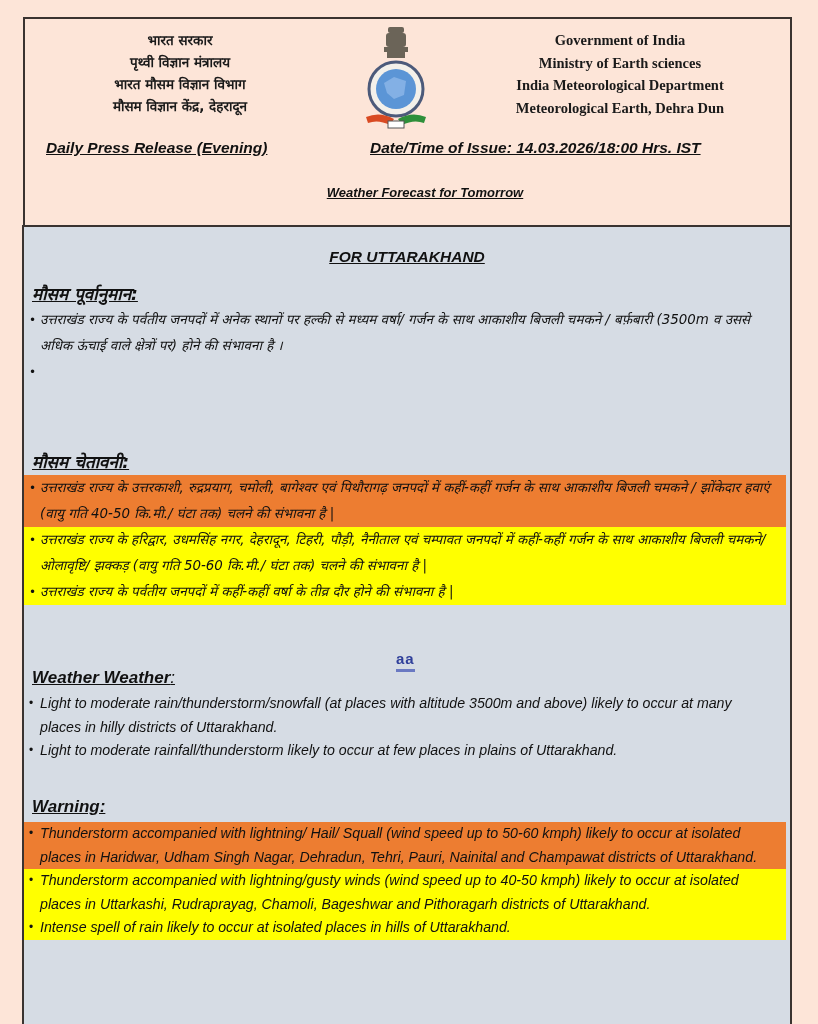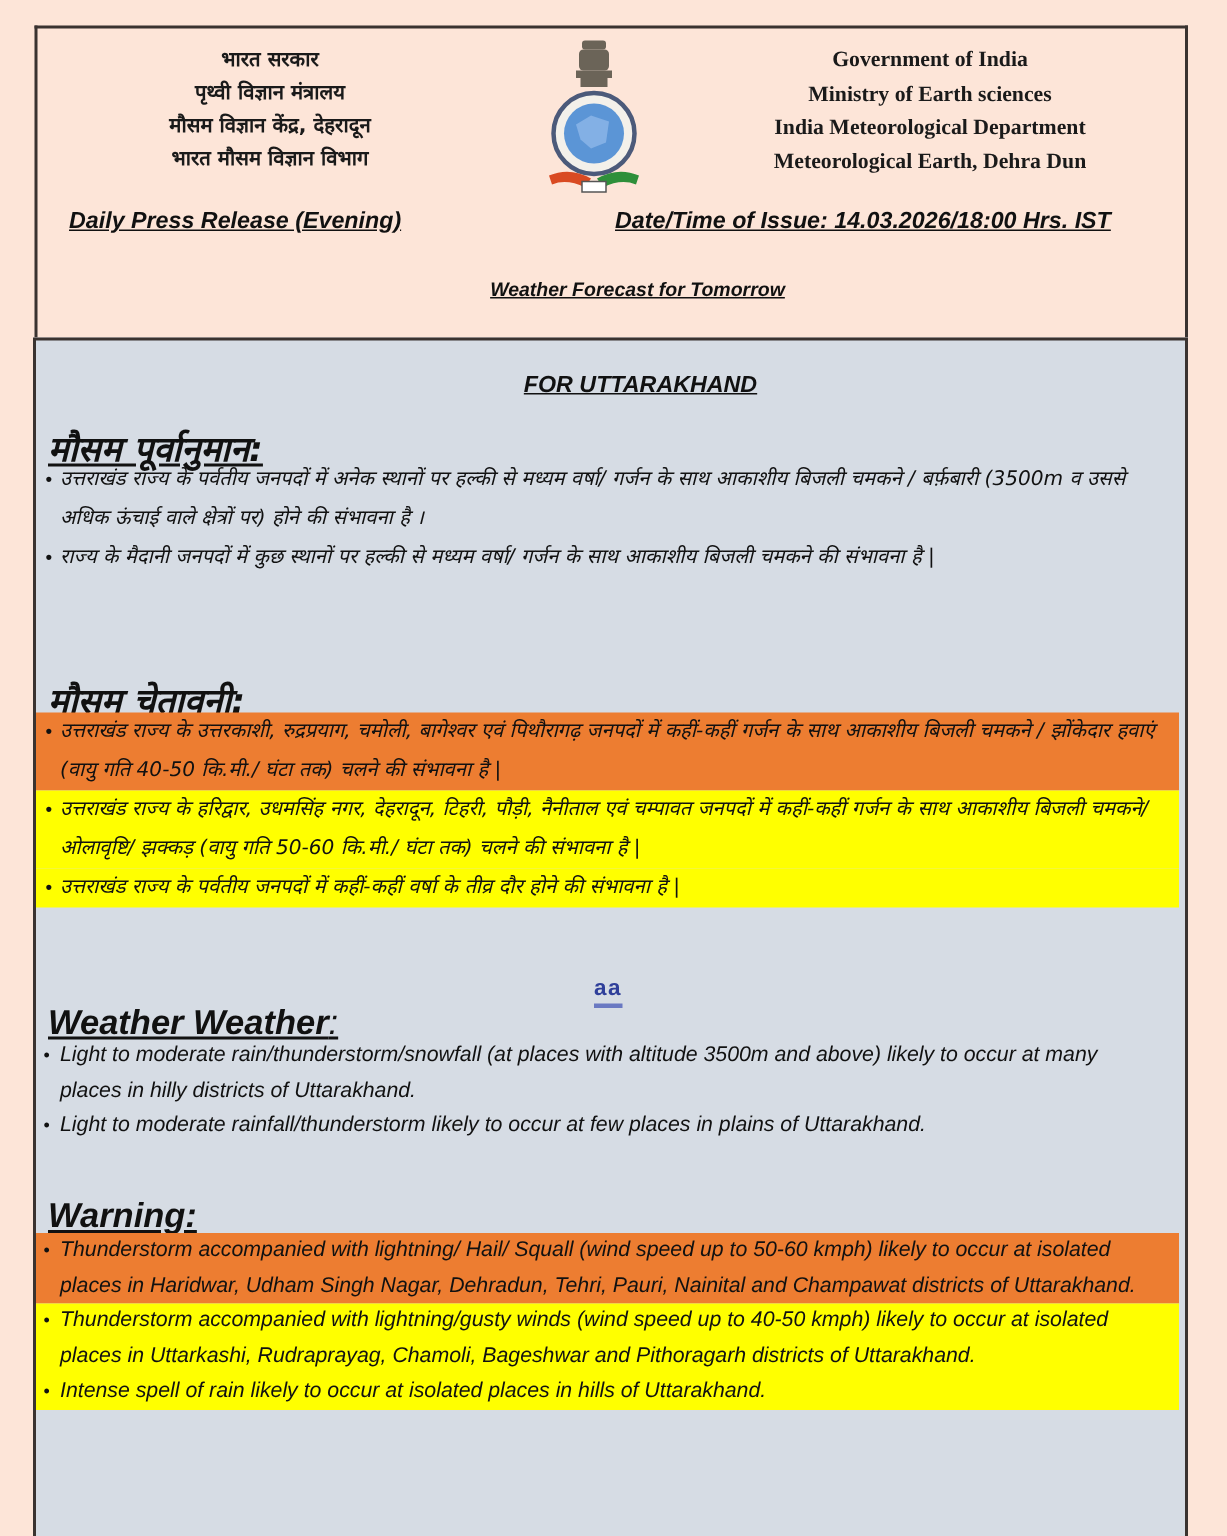--- a/index.html
+++ b/index.html
@@ -26,36 +26,36 @@
     font-weight: bold; font-size: 14.5px; line-height: 22.5px; color: #1a1a1a;
   }
   .emblem {
     position: absolute; left: 335px; top: 6px; width: 72px; height: 110px;
   }
   .release-row {
     position: absolute; top: 139px; left: 0; width: 100%;
     font-style: italic; font-weight: bold; font-size: 15.5px;
   }
   .release-left { position: absolute; left: 22px; text-decoration: underline; }
-  .release-right { position: absolute; left: 346px; text-decoration: underline; margin-left: 40px; }
+  .release-right { position: absolute; left: 346px; text-decoration: underline; }
   .forecast-title {
     position: absolute; top: 185px; left: 0; width: 100%; text-align: center;
     font-style: italic; font-weight: bold; font-size: 13px; text-decoration: underline; margin-left: 16px;
   }
   .main-panel {
     position: absolute; left: 22px; top: 225px; width: 770px; height: 810px;
     background: #d6dce4; border: 2px solid #3a3330; box-sizing: border-box;
   }
   .for-state {
     position: absolute; top: 21px; left: 0; width: 100%; text-align: center;
-    font-style: italic; font-weight: bold; font-size: 15.5px; text-decoration: underline; padding-left: 20px;
+    font-style: italic; font-weight: bold; font-size: 15.5px; text-decoration: underline;
   }
   .section-heading {
     position: absolute; left: 8px;
-    font-style: italic; font-weight: bold; font-size: 23px; text-decoration: underline;
+    font-style: italic; font-weight: bold; font-size: 17px; text-decoration: underline;
   }
   .hi { font-family: "DejaVu Sans", sans-serif; font-style: italic; }
   .bullet-list { position: absolute; left: 0; width: 762px; margin: 0; padding: 0; list-style: none; }
   .bullet-list li {
     position: relative; padding: 0 10px 0 16px; font-style: italic;
     font-size: 14.2px; line-height: 23.5px;
   }
   .bullet-list li .dot {
     position: absolute; left: 5px; top: 0; font-style: normal; font-size: 12px;
   }
@@ -68,22 +68,22 @@
     border-bottom: 3px solid #6a79c2; line-height: 14px; padding-bottom: 3px;
   }
 </style>
 </head>
 <body>
 
 <div class="header-box">
   <div class="hindi-block">
     <div>भारत सरकार</div>
     <div>पृथ्वी विज्ञान मंत्रालय</div>
+    <div>भारत मौसम विज्ञान विभाग</div>
     <div>मौसम विज्ञान केंद्र, देहरादून</div>
-    <div>भारत मौसम विज्ञान विभाग</div>
   </div>
 
   <svg class="emblem" viewBox="0 0 72 110">
     <g fill="#6b6458">
       <rect x="28" y="2" width="16" height="6" rx="2"></rect>
       <rect x="26" y="8" width="20" height="14" rx="3"></rect>
       <rect x="24" y="22" width="24" height="5"></rect>
       <rect x="27" y="27" width="18" height="6"></rect>
     </g>
     <circle cx="36" cy="64" r="27" fill="#f3f0ea" stroke="#4c5a7a" stroke-width="3"></circle>
@@ -107,21 +107,21 @@
   <span class="release-right" style="left:370px">Date/Time of Issue: 14.03.2026/18:00 Hrs. IST</span>
 </div>
 <div class="forecast-title">Weather Forecast for Tomorrow</div>
 
 <div class="main-panel">
   <div class="for-state">FOR UTTARAKHAND</div>
 
   <div class="section-heading hi" style="top:55px">मौसम पूर्वानुमान:</div>
   <ul class="bullet-list hi-list" style="top:80px">
     <li><span class="dot">•</span><span>उत्तराखंड राज्य के पर्वतीय जनपदों में अनेक स्थानों पर हल्की से मध्यम वर्षा/ गर्जन के साथ आकाशीय बिजली चमकने / बर्फ़बारी (3500m व उससे अधिक ऊंचाई वाले क्षेत्रों पर) होने की संभावना है ।</span></li>
-    <li><span class="dot">•</span><span>राज्य के मैदानी जनपदों में कुछ स्थानों पर हल्की से मध्यम वर्षा/ गर्जन के साथ आकाशीय बिजली चमकने की संभावना है |</span></li>
+    <li><span class="dot">•</span></li>
   </ul>
 
   <div class="section-heading hi" style="top:223px">मौसम चेतावनी:</div>
   <ul class="bullet-list hi-list" style="top:248px">
     <li class="orange"><span class="dot">•</span><span>उत्तराखंड राज्य के उत्तरकाशी, रुद्रप्रयाग, चमोली, बागेश्वर एवं पिथौरागढ़ जनपदों में कहीं-कहीं गर्जन के साथ आकाशीय बिजली चमकने / झोंकेदार हवाएं (वायु गति 40-50 कि.मी./ घंटा तक) चलने की संभावना है |</span></li>
     <li class="yellow"><span class="dot">•</span><span>उत्तराखंड राज्य के हरिद्वार, उधमसिंह नगर, देहरादून, टिहरी, पौड़ी, नैनीताल एवं चम्पावत जनपदों में कहीं-कहीं गर्जन के साथ आकाशीय बिजली चमकने/ ओलावृष्टि/ झक्कड़ (वायु गति 50-60 कि.मी./ घंटा तक) चलने की संभावना है |</span></li>
     <li class="yellow"><span class="dot">•</span><span>उत्तराखंड राज्य के पर्वतीय जनपदों में कहीं-कहीं वर्षा के तीव्र दौर होने की संभावना है |</span></li>
   </ul>
 
   <div class="aa-mark">aa</div>

